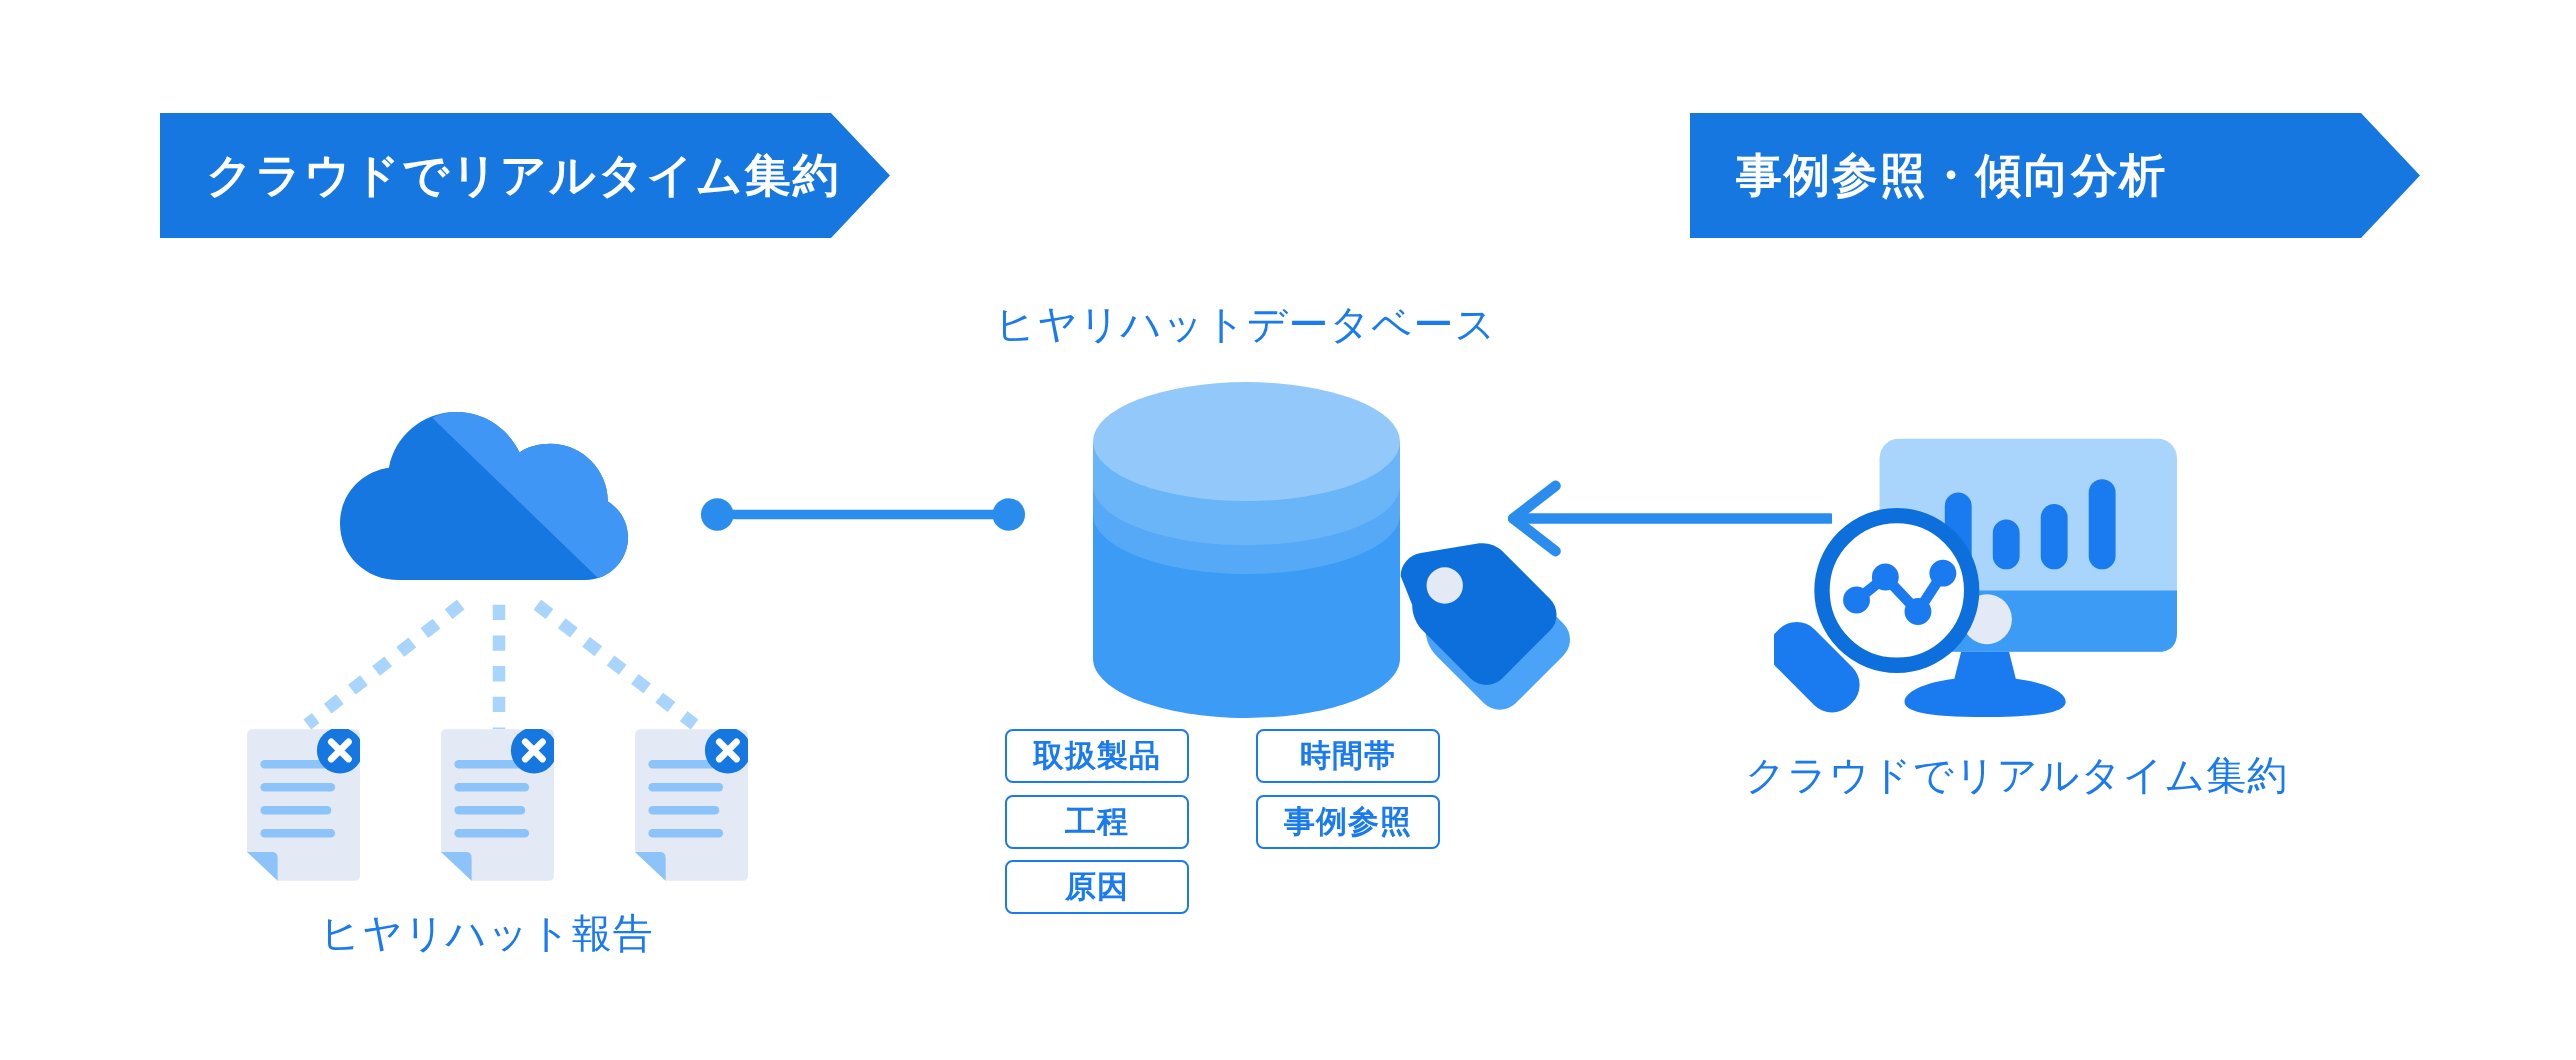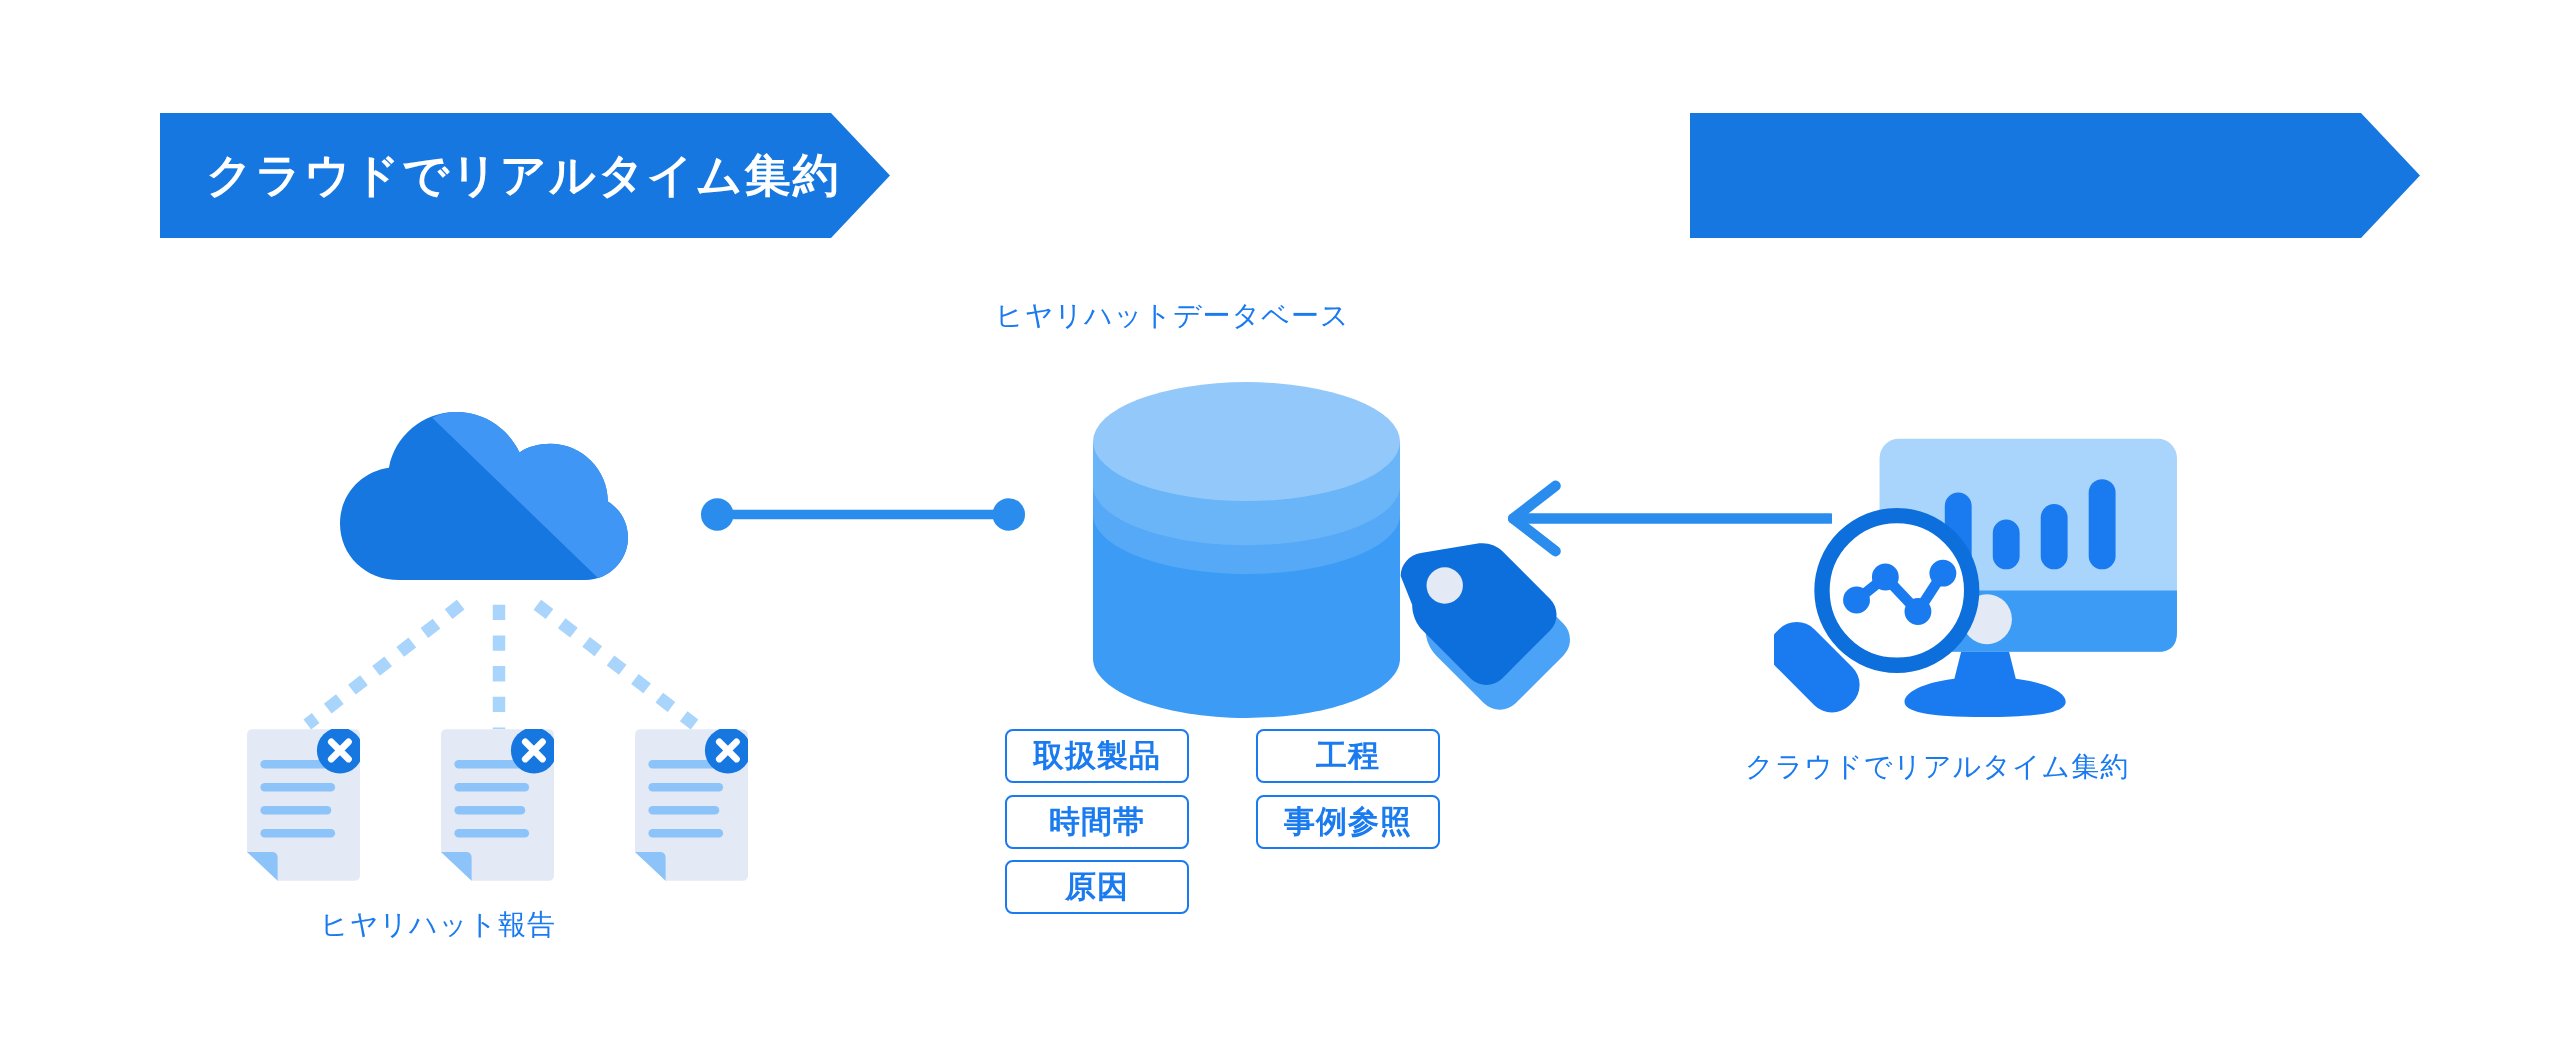--- a/index.html
+++ b/index.html
@@ -59,21 +59,21 @@
   #banner-2 .banner-body { width: 671px; }
   #banner-2 .banner-tip  { left: 671px; }
   #banner-3 { left: 1690px; top: 113px; width: 731px; }
   #banner-3 .banner-body { width: 671px; }
   #banner-3 .banner-tip  { left: 671px; }
 
   
   .caption {
     position: absolute;
     color: #1a7af0;
-    font-size: 28px;
+    font-size: 40px;
     font-weight: normal;
     white-space: nowrap;
     letter-spacing: 1px;
   }
   #db-caption      { left: 995px; top: 297px; }
   #reports-caption { left: 320px;  top: 906px; }
   #format-caption  { left: 1745px; top: 748px; }
 
   
   #cloud-icon {
@@ -179,20 +179,21 @@
   <div class="banner" id="banner-1">
     <div class="banner-body"></div>
     <div class="banner-tip"></div>
     <span class="banner-label">クラウドでリアルタイム集約</span>
   </div>
 
 
   <div class="banner" id="banner-3">
     <div class="banner-body"></div>
     <div class="banner-tip"></div>
+    <span class="banner-label">事例参照・傾向分析</span>
   </div>
 
   <div class="caption" id="db-caption">ヒヤリハットデータベース</div>
   <div class="caption" id="reports-caption">ヒヤリハット報告</div>
   <div class="caption" id="format-caption">クラウドでリアルタイム集約</div>
 
   <svg id="cloud-icon" viewBox="0 0 300 180">
     <path d="M62 175 C26 175 0 149 0 116 C0 86 22 62 51 58 C57 25 86 0 121 0
              C150 0 175 17 187 42 C196 36 207 33 219 33 C252 33 279 60 279 93
              C292 101 300 115 300 131 C300 155 280 175 256 175 Z" fill="#1677e0"></path>
@@ -258,22 +259,22 @@
              C187 111 187 126 178 135 L128 185 C119 194 104 194 95 185 L45 135
              C38 128 34 118 34 108 Z" fill="#4aa3f6"></path>
     <path d="M8 52 C8 40 17 30 29 28 L90 18 C99 17 108 20 114 26 L164 76
              C173 85 173 100 164 109 L114 159 C105 168 90 168 81 159 L31 109
              C24 102 20 92 20 82 Z" fill="#0d6fdc"></path>
     <circle cx="54" cy="62" r="19" fill="#e3e9f5"></circle>
   </svg>
 
   <div id="tag-chip-grid">
     <div class="chip">取扱製品</div>
+    <div class="chip">時間帯</div>
     <div class="chip">工程</div>
-    <div class="chip">時間帯</div>
     <div class="chip">事例参照</div>
     <div class="chip">原因</div>
   </div>
 
   <svg id="flow-arrow" viewBox="0 0 350 80">
     <line x1="18" y1="40" x2="348" y2="40" stroke="#2a8ded" stroke-width="11" stroke-linecap="round"></line>
     <polyline points="62,6 18,40 62,74" fill="none" stroke="#2a8ded" stroke-width="11" stroke-linecap="round" stroke-linejoin="round"></polyline>
   </svg>
 
   <svg id="analytics-icon" viewBox="0 0 420 320">

